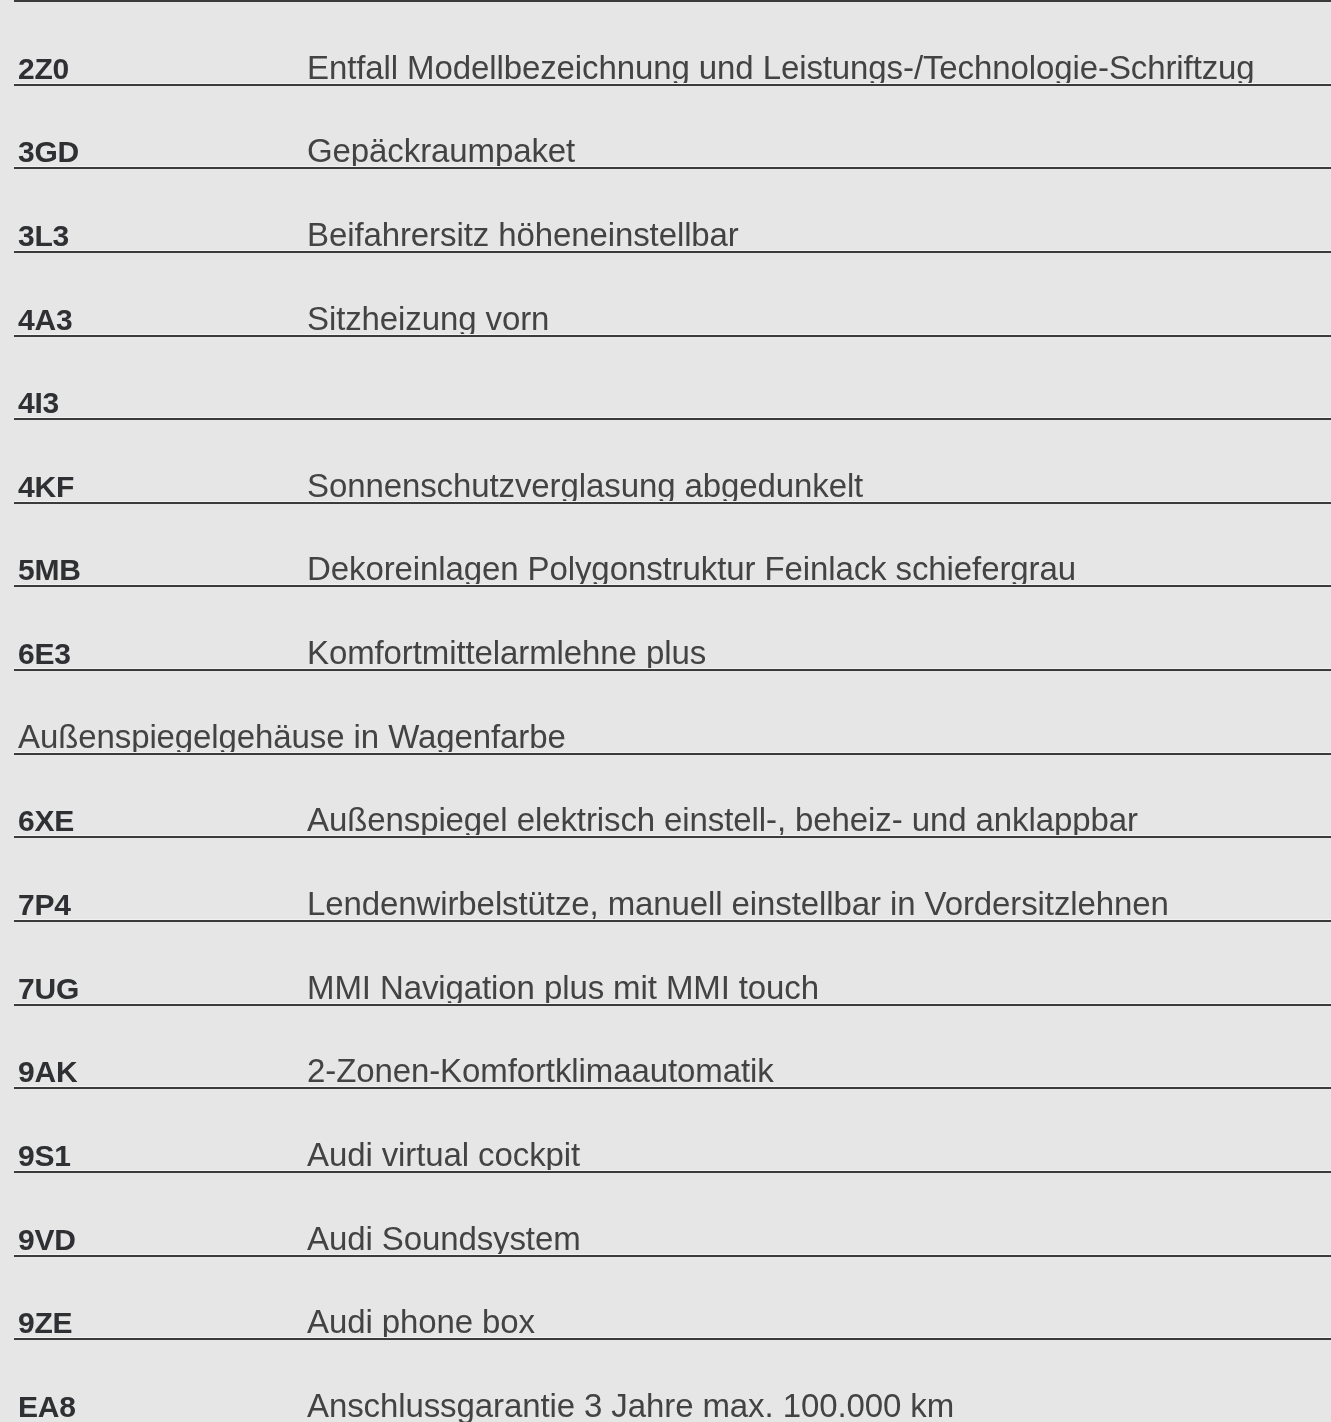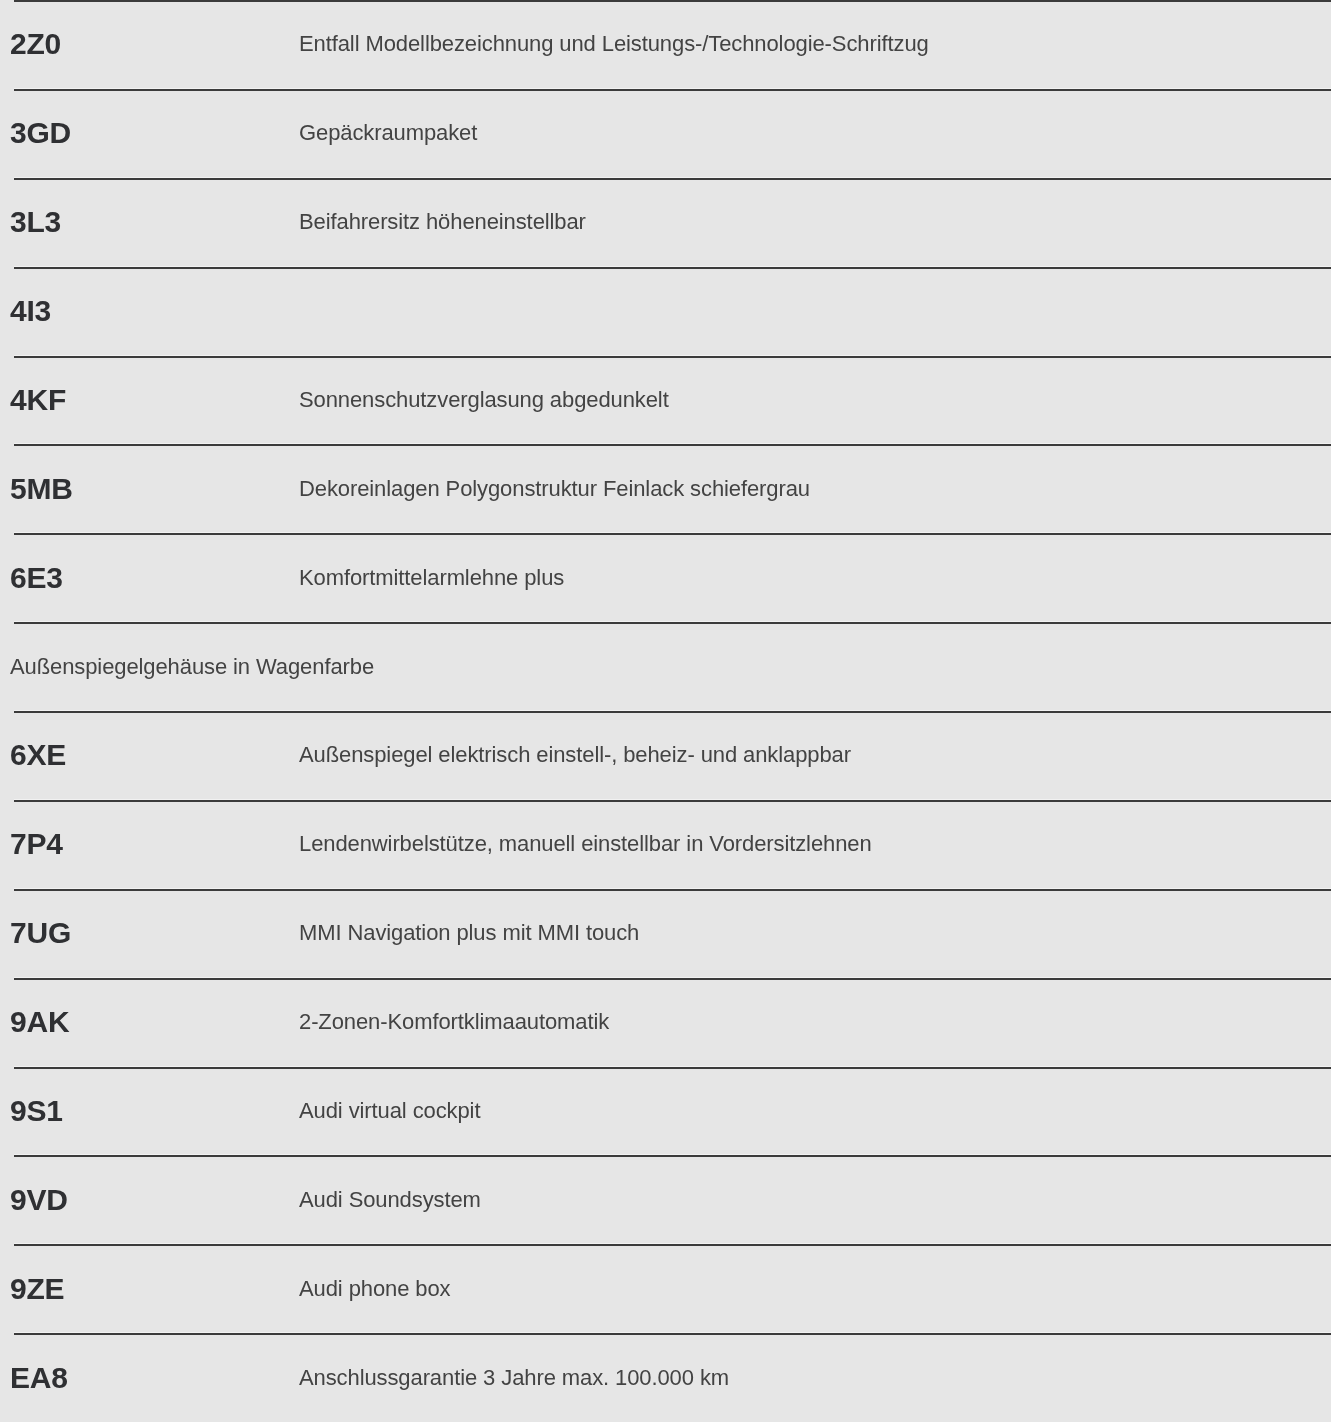--- a/index.html
+++ b/index.html
@@ -22,23 +22,23 @@
     box-sizing: border-box;
     display: flex;
     flex-direction: column;
   }
 
   .equipment-row {
     position: relative;
     flex: 1 1 0;
     min-height: 0;
     display: flex;
-    align-items: center;
+    align-items: flex-end;
     box-sizing: border-box;
-    padding-left: 10px;
+    padding-left: 18px;
   }
 
   
   .equipment-row::before {
     content: "";
     position: absolute;
     left: 14px;
     right: 0;
     top: 0;
     height: 2px;
@@ -61,21 +61,21 @@
     font-size: 30px;
     font-weight: bold;
     letter-spacing: -0.2px;
     color: #2f3033;
     line-height: 1;
     white-space: nowrap;
   }
 
   .desc-cell {
     flex: 1 1 auto;
-    font-size: 22px;
+    font-size: 33px;
     font-weight: normal;
     color: #434343;
     line-height: 1;
     white-space: nowrap;
     letter-spacing: -0.1px;
   }
 </style>
 </head>
 <body>
 
@@ -84,20 +84,24 @@
       <div class="code-cell">2Z0</div>
       <div class="desc-cell">Entfall Modellbezeichnung und Leistungs-/Technologie-Schriftzug</div>
     </div>
     <div class="equipment-row">
       <div class="code-cell">3GD</div>
       <div class="desc-cell">Gepäckraumpaket</div>
     </div>
     <div class="equipment-row">
       <div class="code-cell">3L3</div>
       <div class="desc-cell">Beifahrersitz höheneinstellbar</div>
+    </div>
+    <div class="equipment-row">
+      <div class="code-cell">4A3</div>
+      <div class="desc-cell">Sitzheizung vorn</div>
     </div>
     <div class="equipment-row">
       <div class="code-cell">4I3</div>
     </div>
     <div class="equipment-row">
       <div class="code-cell">4KF</div>
       <div class="desc-cell">Sonnenschutzverglasung abgedunkelt</div>
     </div>
     <div class="equipment-row">
       <div class="code-cell">5MB</div>

